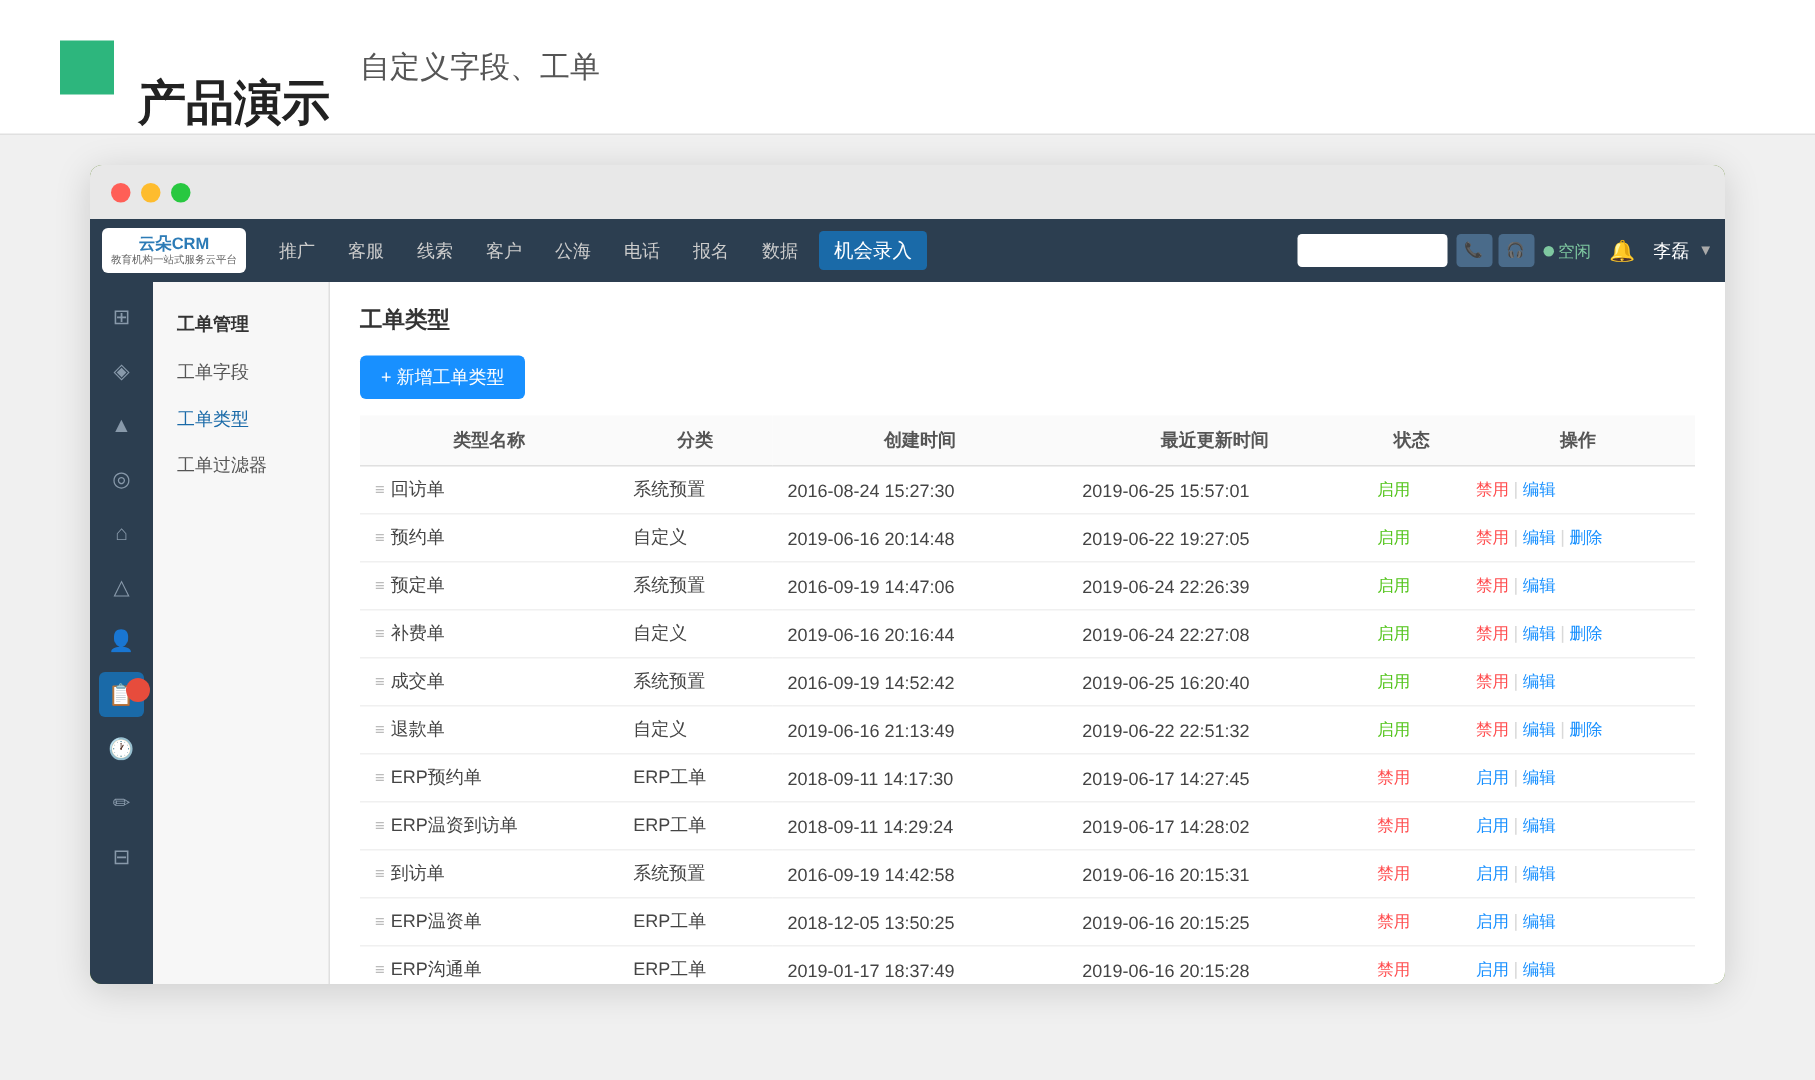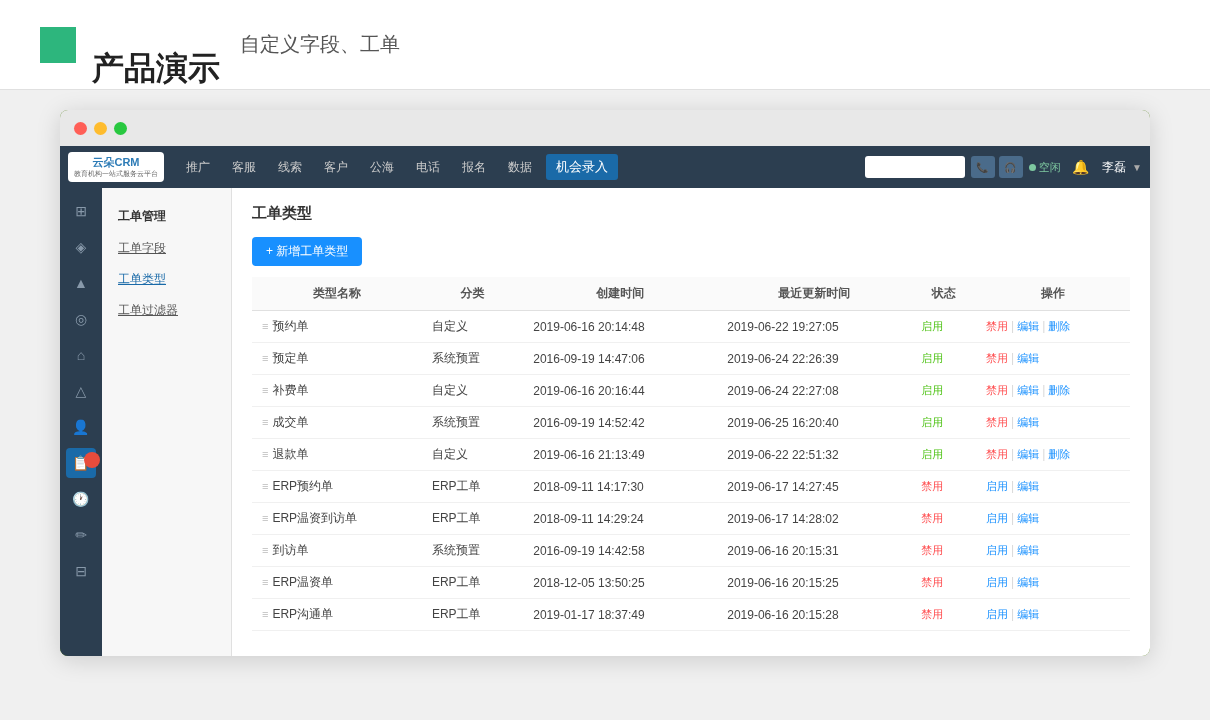--- a/index.html
+++ b/index.html
@@ -197,37 +197,36 @@
       cursor: pointer;
     }
     .sidebar-icon-active {
       background: #1a6aa8;
       color: #fff;
     }
 
     
     .left-menu {
       background: #f7f7f7;
-      width: 130px;
+      width: 118px;
       border-right: 1px solid #e0e0e0;
       padding: 12px 0;
       flex-shrink: 0;
     }
     .left-menu-section {
       font-size: 12px;
       color: #333;
       padding: 8px 16px;
       font-weight: bold;
     }
     .left-menu-item {
       font-size: 12px;
       color: #555;
       padding: 7px 16px;
       cursor: pointer;
-      text-decoration: underline;
     }
     .left-menu-item-active {
       color: #1a6aa8;
     }
 
     
     .main-content {
       flex: 1;
       background: #fff;
       padding: 16px 20px;
@@ -405,20 +404,28 @@
               <tr>
                 <th>类型名称</th>
                 <th>分类</th>
                 <th>创建时间</th>
                 <th>最近更新时间</th>
                 <th>状态</th>
                 <th>操作</th>
               </tr>
             </thead>
             <tbody id="table-body">
+            <tr>
+                  <td><span class="drag-icon">≡</span><span>回访单</span></td>
+                  <td>系统预置</td>
+                  <td>2016-08-24 15:27:30</td>
+                  <td>2019-06-25 15:57:01</td>
+                  <td><span class="status-enabled">启用</span></td>
+                  <td><span class="action-disable">禁用</span><span class="action-sep">|</span><span class="action-link">编辑</span></td>
+                </tr>
                 <tr>
                   <td><span class="drag-icon">≡</span><span>预约单</span></td>
                   <td>自定义</td>
                   <td>2019-06-16 20:14:48</td>
                   <td>2019-06-22 19:27:05</td>
                   <td><span class="status-enabled">启用</span></td>
                   <td><span class="action-disable">禁用</span><span class="action-sep">|</span><span class="action-link">编辑</span><span class="action-sep">|</span><span class="action-link">删除</span></td>
                 </tr>
                 <tr>
                   <td><span class="drag-icon">≡</span><span>预定单</span></td>

